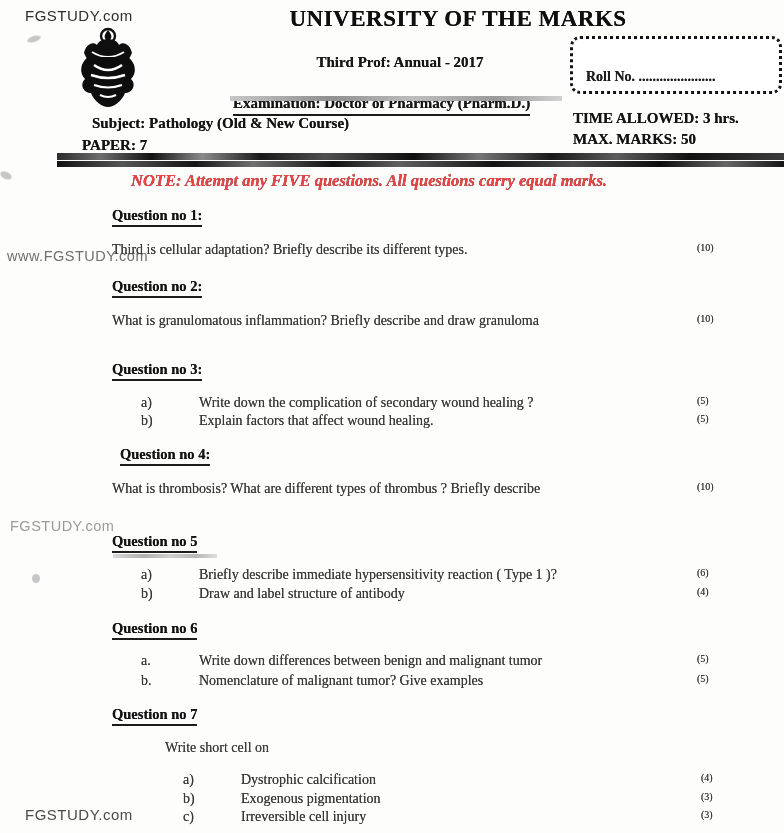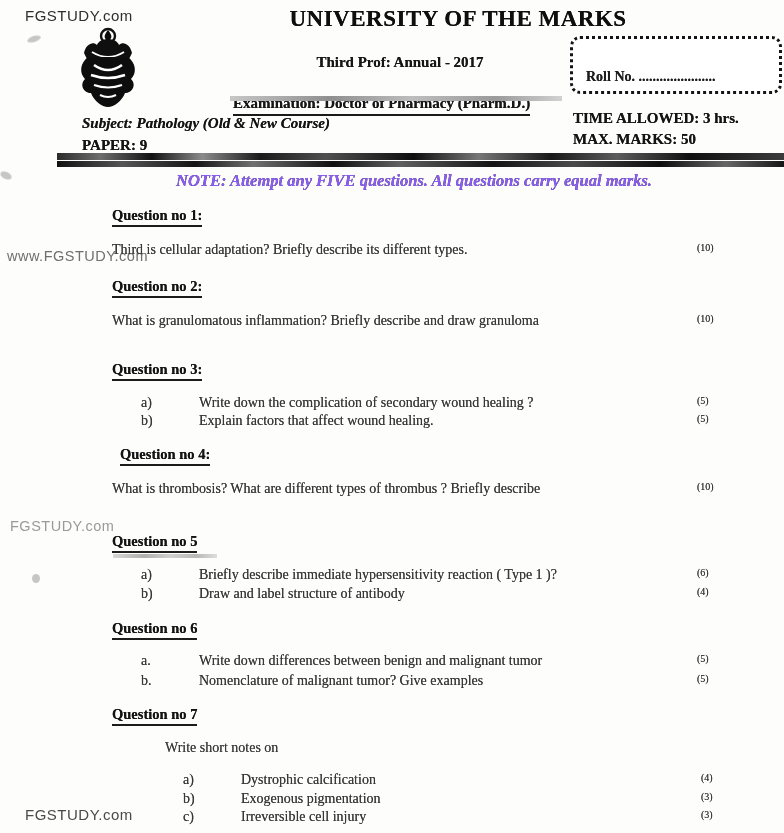--- a/index.html
+++ b/index.html
@@ -27,23 +27,22 @@
   .rule{left:57px;width:727px;}
   .rule-a{
     height:7px;
     background:linear-gradient(90deg,#2c2c2c,#6d6d6d 6%,#121212 13%,#8a8a8a 20%,#1a1a1a 28%,#4f4f4f 37%,#0e0e0e 49%,#767676 58%,#181818 68%,#5c5c5c 77%,#101010 87%,#3c3c3c 100%);
   }
   .rule-b{
     height:6px;
     background:linear-gradient(90deg,#111,#555 9%,#141414 19%,#707070 27%,#0f0f0f 38%,#606060 47%,#131313 60%,#4a4a4a 71%,#0d0d0d 83%,#666 92%,#151515 100%);
   }
   .note{
-    font-size:16.5px;font-weight:bold;font-style:italic;color:#8b5cf6;white-space:nowrap;
+    font-size:16.5px;font-weight:bold;font-style:italic;color:#ef4444;white-space:nowrap;
     text-shadow:0 0 .6px #222;
-    margin-left:45px;
   }
   
   .qh{
     left:112px;font-size:14.5px;font-weight:bold;color:#141414;white-space:nowrap;
     border-bottom:2px solid #1c1c1c;padding-bottom:1px;text-shadow:0 0 .5px #333;
   }
   .row{left:0;width:784px;height:19px;}
   .para{position:absolute;left:112px;top:0;font-size:14px;color:#383838;white-space:nowrap;text-shadow:0 0 .4px #555;}
   .lbl{position:absolute;left:141px;top:0;font-size:14px;color:#383838;text-shadow:0 0 .4px #555;}
   .txt{position:absolute;left:163px;top:0;font-size:14px;color:#383838;white-space:nowrap;text-shadow:0 0 .4px #555;margin-left:36px;}
@@ -84,22 +83,22 @@
 
   <div class="abs uni-title" style="left:228px;top:6px;">UNIVERSITY OF THE MARKS</div>
   <div class="abs hdr-line" style="left:230px;top:54px;width:340px;text-align:center;">Third Prof:  Annual - 2017</div>
   <div class="abs hdr-line exam-line" style="left:233px;top:73px;margin-top:22px;">Examination: Doctor of Pharmacy (Pharm.D.)</div>
   <div class="abs ghost-bar" style="left:230px;top:96px;width:332px;height:5px;"></div>
 
   <div class="abs rollbox" style="left:570px;top:36px;">
     <div class="roll-label">Roll No. ......................</div>
   </div>
 
-  <div class="abs meta" style="left:82px;top:115px;font-style:italic;">Subject: Pathology (Old &amp; New Course)</div>
-  <div class="abs meta" style="left:82px;top:137px;">PAPER: 9</div>
+  <div class="abs meta" style="left:92px;top:115px;">Subject: Pathology (Old &amp; New Course)</div>
+  <div class="abs meta" style="left:82px;top:137px;">PAPER: 7</div>
   <div class="abs meta" style="left:573px;top:110px;">TIME ALLOWED: 3 hrs.</div>
   <div class="abs meta" style="left:573px;top:131px;">MAX. MARKS: 50</div>
 
   <div class="abs rule rule-a" style="top:153px;"></div>
   <div class="abs rule rule-b" style="top:161px;"></div>
 
   <div class="abs note" style="left:131px;top:171px;">NOTE: Attempt any FIVE questions. All questions carry equal marks.</div>
 
   <div class="abs qh" style="top:207px;z-index:2;">Question no 1:</div>
   <div class="abs row" style="top:242px;z-index:2;">
@@ -151,21 +150,21 @@
     <span class="marks">(5)</span>
   </div>
   <div class="abs row" style="top:673px;">
     <span class="lbl">b.</span>
     <span class="txt">Nomenclature of malignant tumor? Give examples</span>
     <span class="marks">(5)</span>
   </div>
 
   <div class="abs qh" style="top:706px;">Question no 7</div>
   <div class="abs row" style="top:740px;">
-    <span class="intro">Write short notes on</span>
+    <span class="intro">Write short cell on</span>
   </div>
   <div class="abs row q7" style="top:772px;">
     <span class="lbl">a)</span>
     <span class="txt">Dystrophic calcification</span>
     <span class="marks">(4)</span>
   </div>
   <div class="abs row q7" style="top:791px;">
     <span class="lbl">b)</span>
     <span class="txt">Exogenous pigmentation</span>
     <span class="marks">(3)</span>

